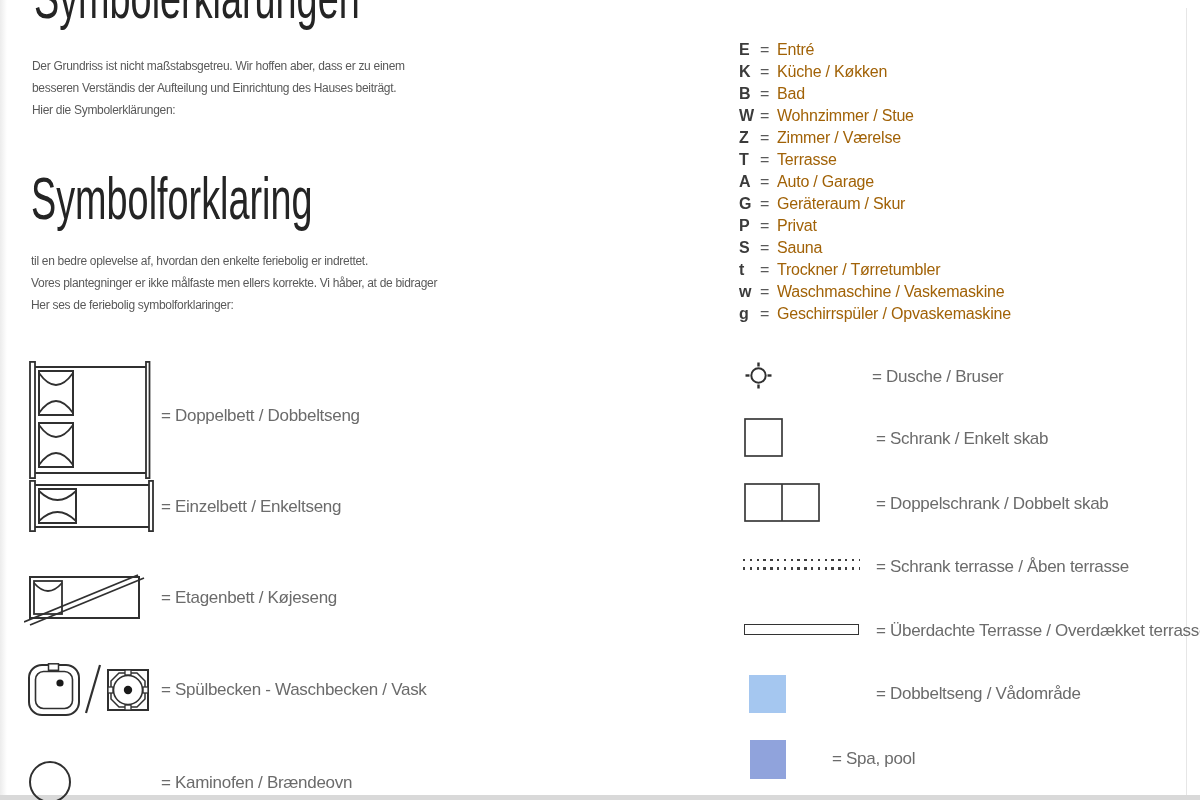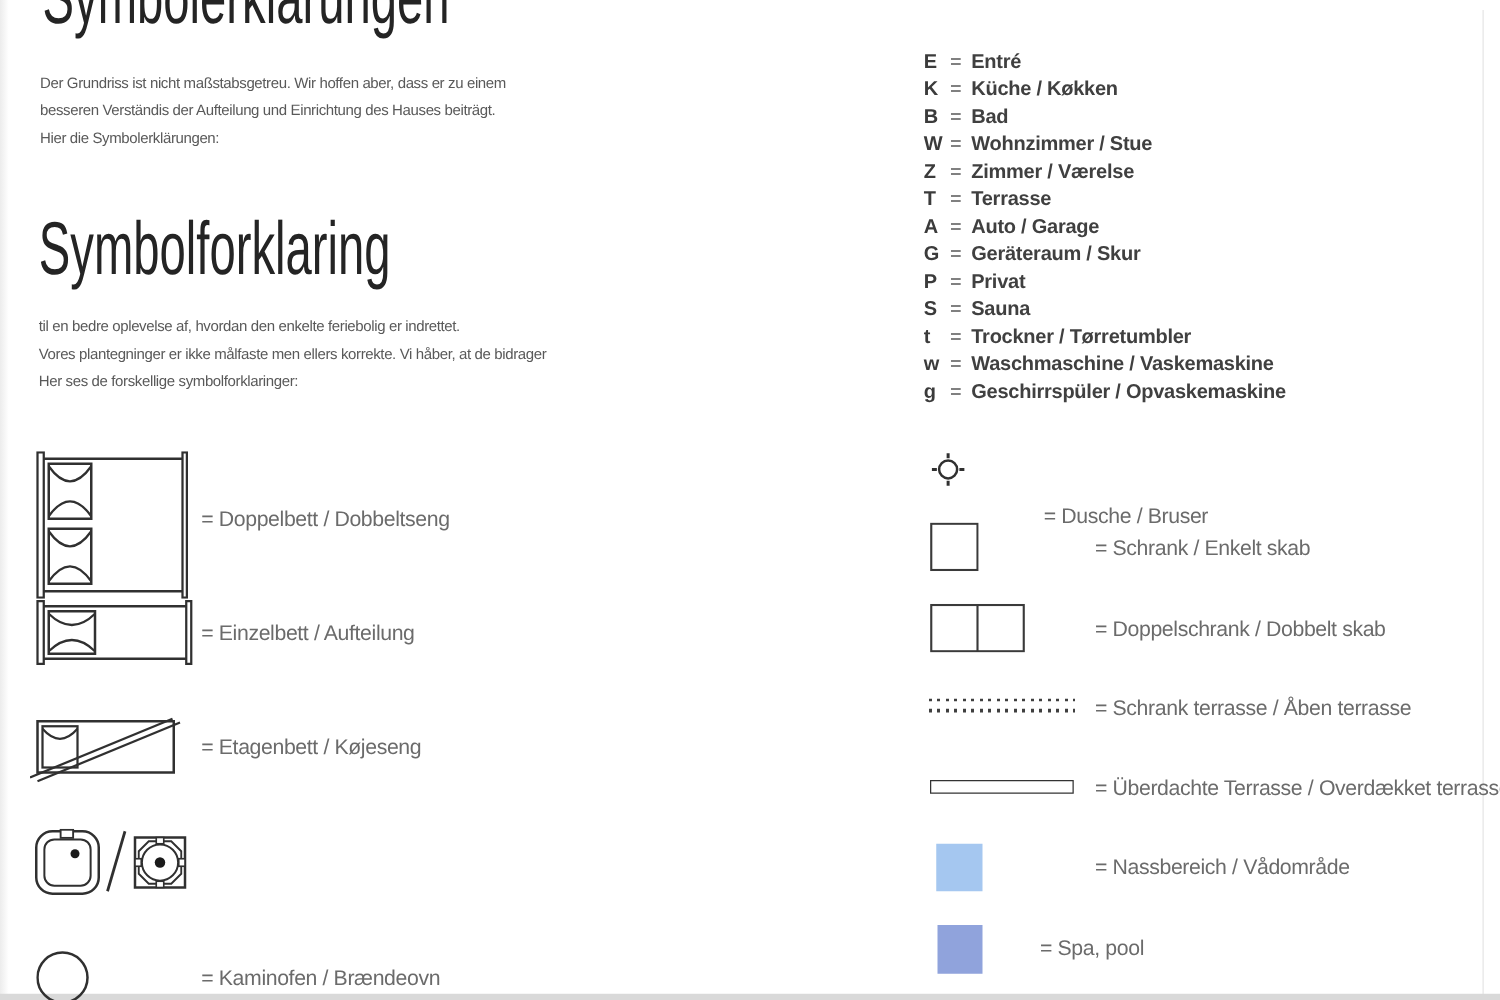--- a/index.html
+++ b/index.html
@@ -26,31 +26,31 @@
           letter-spacing:-0.3px; }
   .para .pline { white-space:nowrap; }
   #para-de { left:32px; top:55px; }
   #para-da { left:31px; top:250px; }
 
   
   .abbr { position:absolute; left:739px; top:41px; }
   .abbr-row  { display:flex; height:22px; align-items:baseline; font-size:16px; letter-spacing:-0.2px; }
   .abbr-letter { width:21px; font-weight:bold; color:#3b3b3b; }
   .abbr-eq     { width:17px; color:#595959; }
-  .abbr-text   { color:#404040; white-space:nowrap;font-weight:bold; }
+  .abbr-text   { color:#a16207; white-space:nowrap; }
 
   
   .symlabel { position:absolute; font-size:17px; line-height:20px; color:#6b6b6b;
               white-space:nowrap; letter-spacing:-0.3px; }
   #lbl-double-bed      { left:161px; top:406px; }
   #lbl-single-bed      { left:161px; top:497px; }
   #lbl-bunk-bed        { left:161px; top:588px; }
   #lbl-sink            { left:161px; top:680px; }
   #lbl-stove           { left:161px; top:773px; }
-  #lbl-shower          { left:835px; top:367px;margin-top:36px; }
+  #lbl-shower          { left:872px; top:367px; }
   #lbl-closet1         { left:876px; top:429px; }
   #lbl-closet2         { left:876px; top:494px; }
   #lbl-terrace-open    { left:876px; top:557px; }
   #lbl-terrace-covered { left:876px; top:621px; }
   #lbl-wet             { left:876px; top:684px; }
   #lbl-spa             { left:832px; top:749px;text-align:right; }
 
   
   .sym { position:absolute; }
   #icon-double-bed  { left:27px;  top:361px; }
@@ -87,21 +87,21 @@
     <div class="pline">Der Grundriss ist nicht maßstabsgetreu. Wir hoffen aber, dass er zu einem</div>
     <div class="pline">besseren Verständis der Aufteilung und Einrichtung des Hauses beiträgt.</div>
     <div class="pline">Hier die Symbolerklärungen:</div>
   </div>
 
   <h2 class="h-big" id="h-da">Symbolforklaring</h2>
 
   <div class="para" id="para-da">
     <div class="pline">til en bedre oplevelse af, hvordan den enkelte feriebolig er indrettet.</div>
     <div class="pline">Vores plantegninger er ikke målfaste men ellers korrekte. Vi håber, at de bidrager</div>
-    <div class="pline">Her ses de forskellige symbolforklaringer:</div>
+    <div class="pline">Her ses de feriebolig symbolforklaringer:</div>
   </div>
 
   <div class="abbr">
     <div class="abbr-row">
         <span class="abbr-letter">E</span>
         <span class="abbr-eq">=</span>
         <span class="abbr-text">Entré</span>
       </div>
     <div class="abbr-row">
         <span class="abbr-letter">K</span>
@@ -185,21 +185,21 @@
     <g fill="none" stroke="#303030" stroke-width="1.8">
       <rect x="3" y="0.9" width="5" height="50.2"></rect>
       <rect x="122" y="0.9" width="4" height="50.2"></rect>
       <line x1="8" y1="5" x2="122" y2="5" stroke-width="2"></line>
       <line x1="8" y1="47" x2="122" y2="47" stroke-width="2"></line>
       <rect x="12" y="9" width="37" height="34" stroke-width="2"></rect>
       <path d="M12,11 Q30.5,29 49,11"></path>
       <path d="M12,41 Q30.5,23 49,41"></path>
     </g>
   </svg>
-  <div class="symlabel" id="lbl-single-bed">= Einzelbett / Aufteilung</div>
+  <div class="symlabel" id="lbl-single-bed">= Einzelbett / Enkeltseng</div>
 
   <svg class="sym" id="icon-bunk-bed" width="124" height="58" viewBox="0 0 124 58">
     <g fill="none" stroke="#303030" stroke-width="1.8">
       <rect x="6" y="9" width="109" height="41" stroke-width="2"></rect>
       <rect x="10" y="13" width="28" height="33"></rect>
       <path d="M10,15 Q24,31 38,15"></path>
       <line x1="0" y1="54" x2="114" y2="7"></line>
       <line x1="6" y1="57" x2="120" y2="10"></line>
     </g>
   </svg>
@@ -223,20 +223,21 @@
         <polygon points="14,6 32,6 40,14 40,32 32,40 14,40 6,32 6,14" stroke-width="1.5"></polygon>
         <rect x="20" y="3" width="6" height="5" fill="#ffffff" stroke-width="1.3"></rect>
         <rect x="20" y="38" width="6" height="5" fill="#ffffff" stroke-width="1.3"></rect>
         <rect x="3" y="20" width="5" height="6" fill="#ffffff" stroke-width="1.3"></rect>
         <rect x="38" y="20" width="5" height="6" fill="#ffffff" stroke-width="1.3"></rect>
         <circle cx="23" cy="23" r="14.5" fill="#ffffff" stroke-width="1.6"></circle>
         <circle cx="23" cy="23" r="4.2" fill="#1a1a1a" stroke="none"></circle>
       </g>
     </svg>
   </div>
+  <div class="symlabel" id="lbl-sink">= Spülbecken - Waschbecken / Vask</div>
 
   <svg class="sym" id="icon-stove" width="44" height="48" viewBox="0 0 44 48">
     <circle cx="21" cy="23" r="20" fill="none" stroke="#303030" stroke-width="2"></circle>
   </svg>
   <div class="symlabel" id="lbl-stove">= Kaminofen / Brændeovn</div>
 
   <svg class="sym" id="icon-shower" width="27" height="27" viewBox="0 0 27 27">
     <g stroke="#303030" stroke-width="2.4" fill="none">
       <circle cx="13.5" cy="13.5" r="7.2" stroke-width="2"></circle>
       <line x1="13.5" y1="0.5" x2="13.5" y2="4.5"></line>
@@ -263,18 +264,18 @@
   <div class="sym" id="icon-terrace-open">
     <div class="dotrow"></div>
     <div class="dotrow"></div>
   </div>
   <div class="symlabel" id="lbl-terrace-open">= Schrank terrasse / Åben terrasse</div>
 
   <div class="sym" id="icon-terrace-covered"></div>
   <div class="symlabel" id="lbl-terrace-covered">= Überdachte Terrasse / Overdækket terrasse</div>
 
   <div class="sym" id="icon-wet" style="background-color: rgb(165, 199, 240);"></div>
-  <div class="symlabel" id="lbl-wet">= Nassbereich / Vådområde</div>
+  <div class="symlabel" id="lbl-wet">= Dobbeltseng / Vådområde</div>
 
   <div class="sym" id="icon-spa" style="background-color: rgb(144, 163, 220);"></div>
   <div class="symlabel" id="lbl-spa">= Spa, pool</div>
 
 </div>
 
 </body></html>

